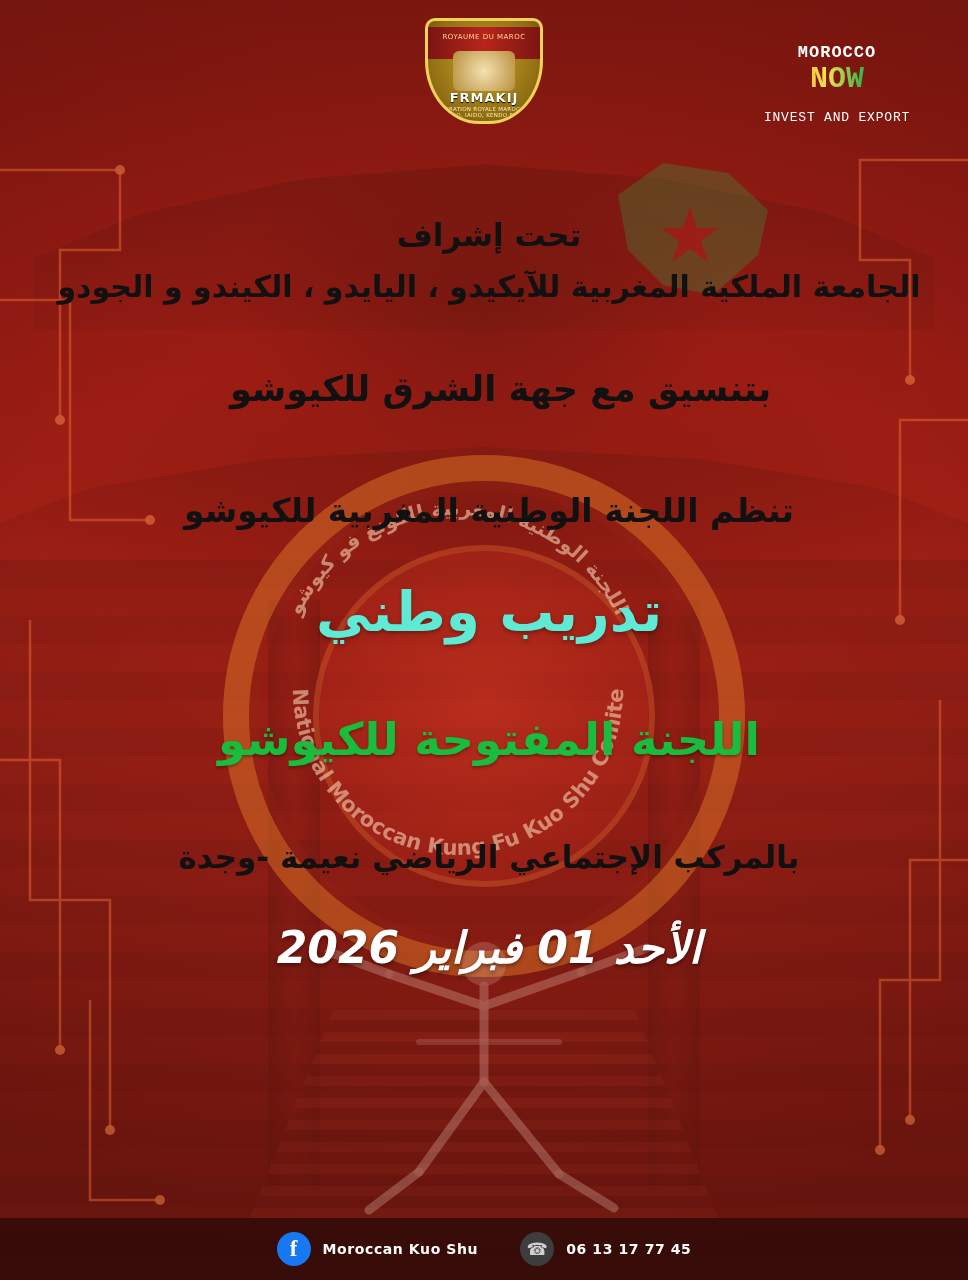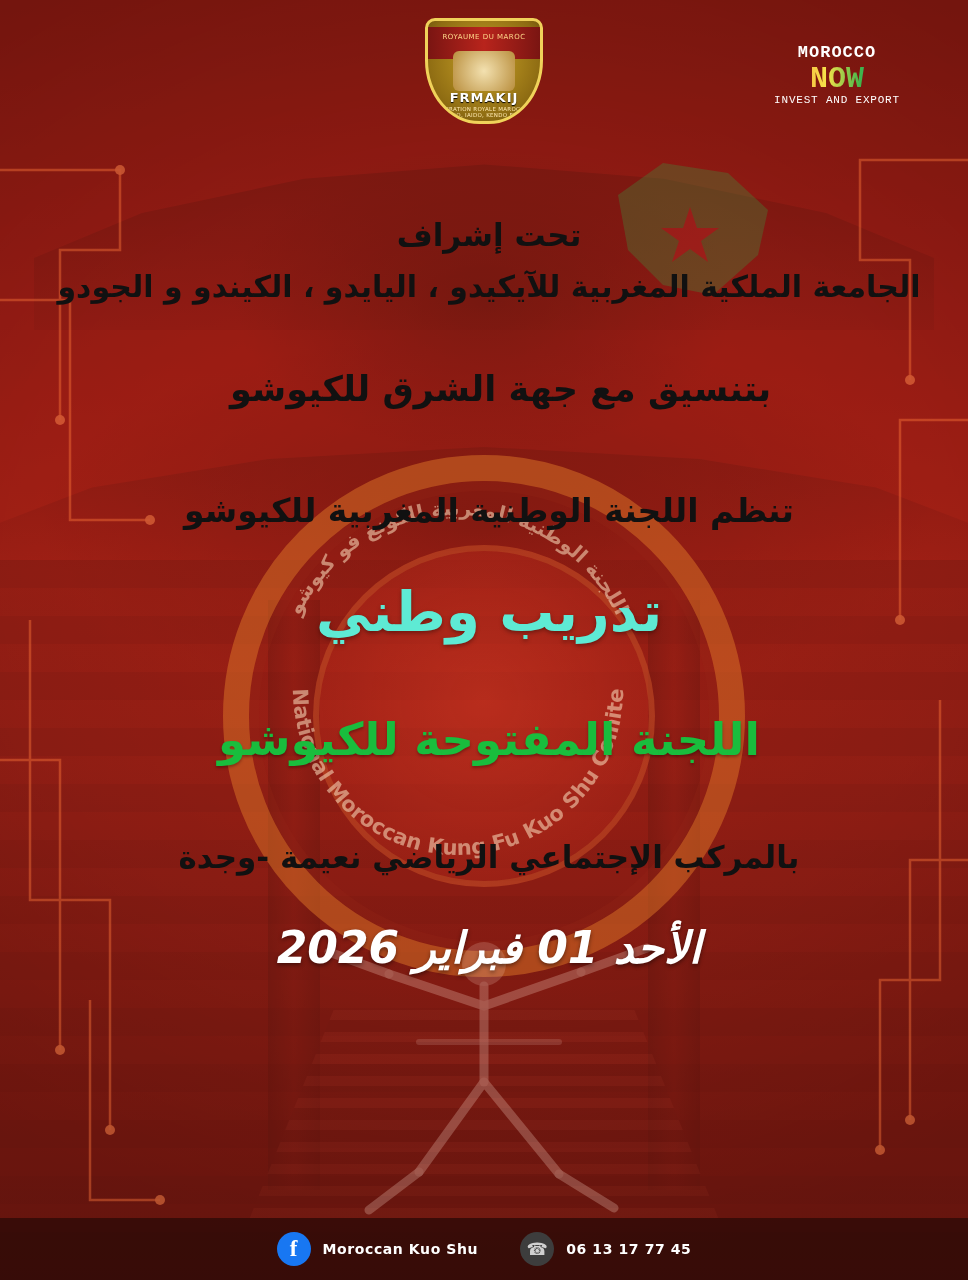--- a/index.html
+++ b/index.html
@@ -181,23 +181,23 @@
     color: #ffffff;
     font-family: Liberation Mono, monospace;
   }
   .logo-morocco .mn-top {
     font-size: 17px;
     font-weight: bold;
     letter-spacing: 1px;
     line-height: 1.1;
   }
   .logo-morocco .mn-sub {
-    font-size: 11px;
+    font-size: 13px;
     letter-spacing: .8px;
-    margin-top: 0;
+    margin-top: 16px;
   }
   .mn-now {
     display: block;
     font-size: 30px;
     font-weight: bold;
     line-height: 1;
     margin-top: 1px;
     background: linear-gradient(90deg,#e8403a 0%, #f2a33c 22%, #f7e34a 44%, #3fb54a 64%, #2f8fd6 84%, #8a4fc4 100%);
     -webkit-background-clip: text;
     background-clip: text;

